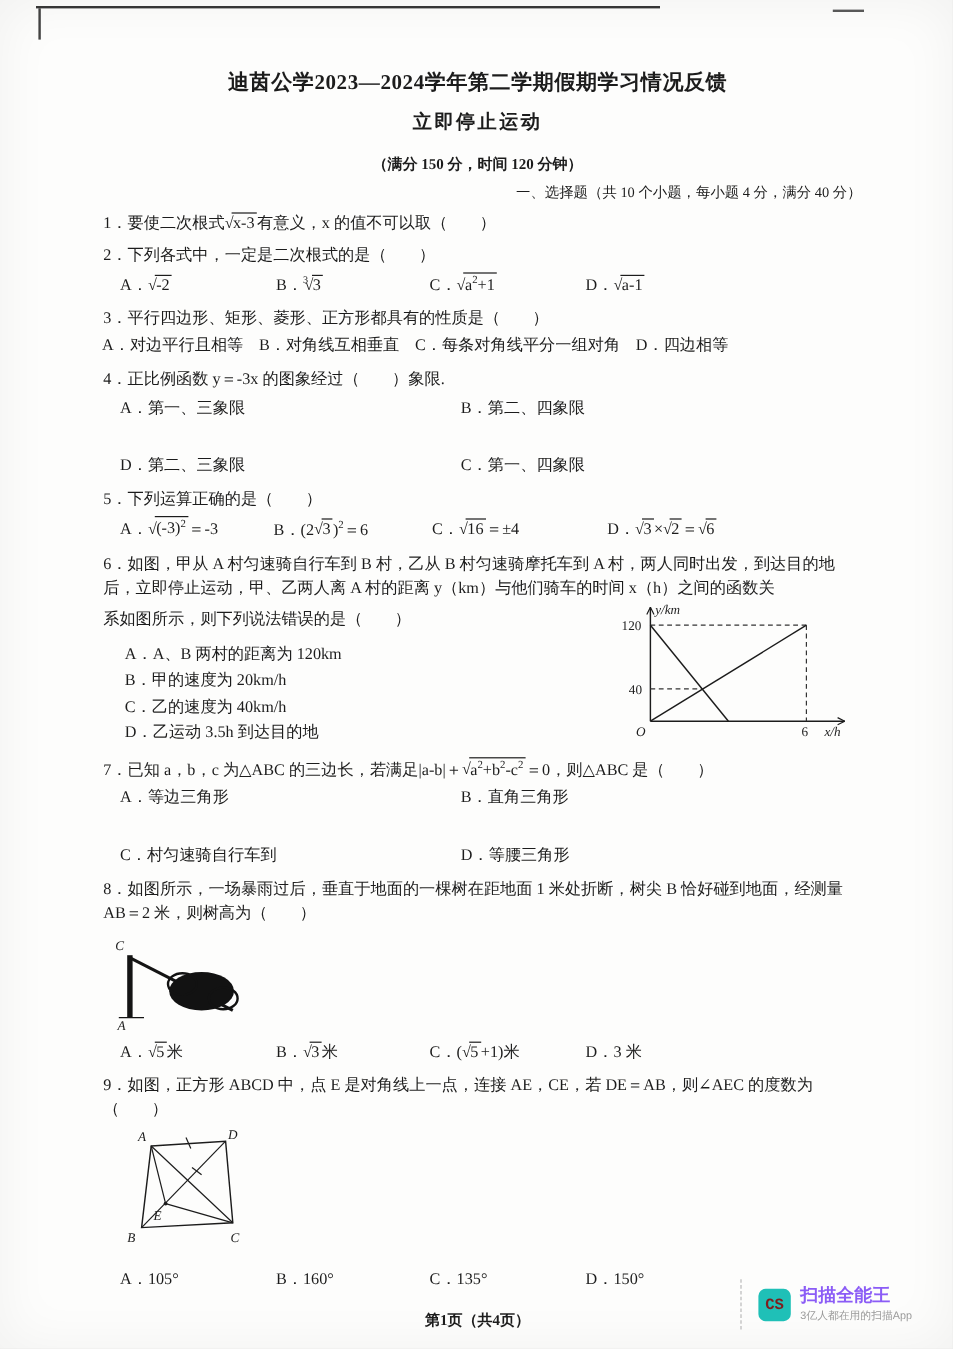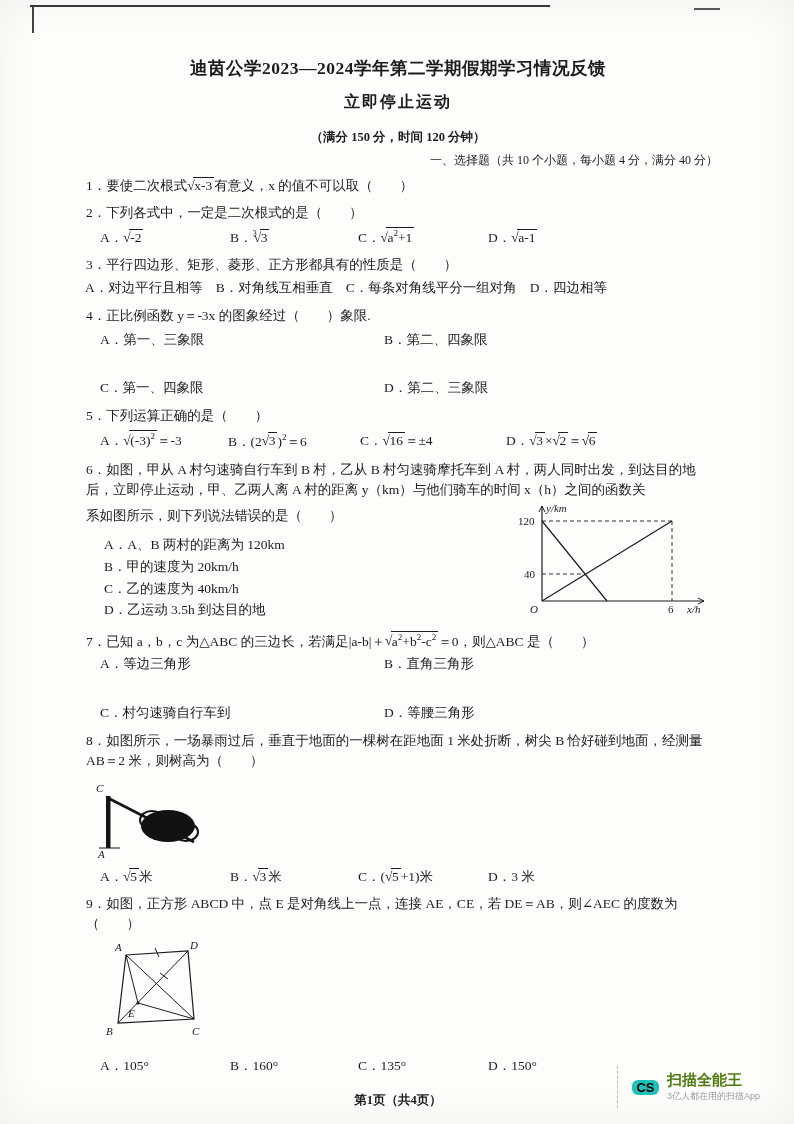--- a/index.html
+++ b/index.html
@@ -46,23 +46,23 @@
   svg text{font-family:"Liberation Serif","DejaVu Serif",serif;font-size:11px;fill:#1c1c1c;font-style:italic;}
   svg text.rm{font-style:normal;}
   .ax,.ln{stroke:#1c1c1c;stroke-width:1.2;fill:none;}
   .thin{stroke:#1c1c1c;stroke-width:1;fill:none;}
   .dash{stroke:#333;stroke-width:1;stroke-dasharray:4 3;fill:none;}
 
   .footer{font-size:12.5px;font-weight:bold;text-align:center;margin-top:16px;}
 
   .scanner{position:absolute;right:34px;bottom:16px;display:flex;align-items:center;gap:8px;
     padding-left:14px;border-left:1.5px dashed #b9b9b9;height:42px;}
-  .cs-logo{width:27px;height:15px;border-radius:6px;background:#1fc0b7;color:#000000;font-family:Liberation Sans, sans-serif;
+  .cs-logo{width:27px;height:27px;border-radius:6px;background:#1fc0b7;color:#7f1d1d;font-family:Liberation Mono, monospace;
     font-weight:bold;font-size:13px;display:flex;align-items:center;justify-content:center;}
-  .cs-name{font-family:"Liberation Sans",sans-serif;font-weight:bold;font-size:15px;color:#4d7c0f;line-height:1.2;}
+  .cs-name{font-family:"Liberation Sans",sans-serif;font-weight:bold;font-size:15px;color:#8b5cf6;line-height:1.2;}
   .cs-tag{font-family:"Liberation Sans",sans-serif;font-size:9px;color:#9a9a9a;margin-top:1px;}
 </style>
 </head>
 <body>
 
 <div class="page">
   <div class="scan-line-top"></div>
   <div class="scan-tick-left"></div>
   <div class="scan-tick-right"></div>
 
@@ -95,22 +95,22 @@
         <span>C．每条对角线平分一组对角</span>
         <span>D．四边相等</span>
       </div>
     </div>
 
     <div class="q">
       <div class="stem">4．正比例函数 y＝-3x 的图象经过（　　）象限.</div>
       <div class="opts2">
         <span>A．第一、三象限</span>
         <span>B．第二、四象限</span>
+        <span>D．第二、三象限</span>
         <span>C．第一、四象限</span>
-        <span>D．第二、三象限</span>
       </div>
     </div>
 
     <div class="q">
       <div class="stem">5．下列运算正确的是（　　）</div>
       <div class="opts4b">
         <span>A．<span class="sqrt"><span class="sign">√</span><span class="rdc">(-3)<sup>2</sup></span></span>＝-3</span>
         <span>B．(2<span class="sqrt"><span class="sign">√</span><span class="rdc">3</span></span>)<sup>2</sup>＝6</span>
         <span>C．<span class="sqrt"><span class="sign">√</span><span class="rdc">16</span></span>＝±4</span>
         <span>D．<span class="sqrt"><span class="sign">√</span><span class="rdc">3</span></span>×<span class="sqrt"><span class="sign">√</span><span class="rdc">2</span></span>＝<span class="sqrt"><span class="sign">√</span><span class="rdc">6</span></span></span>

